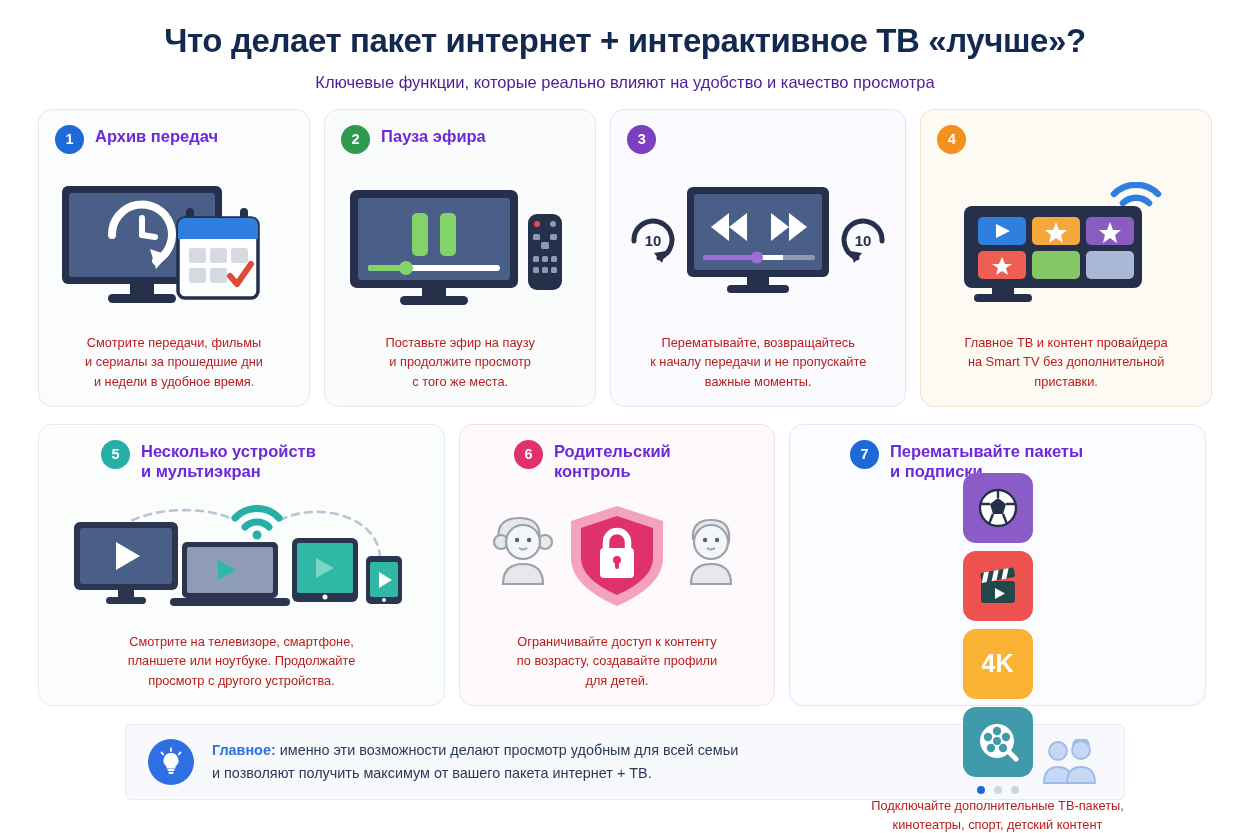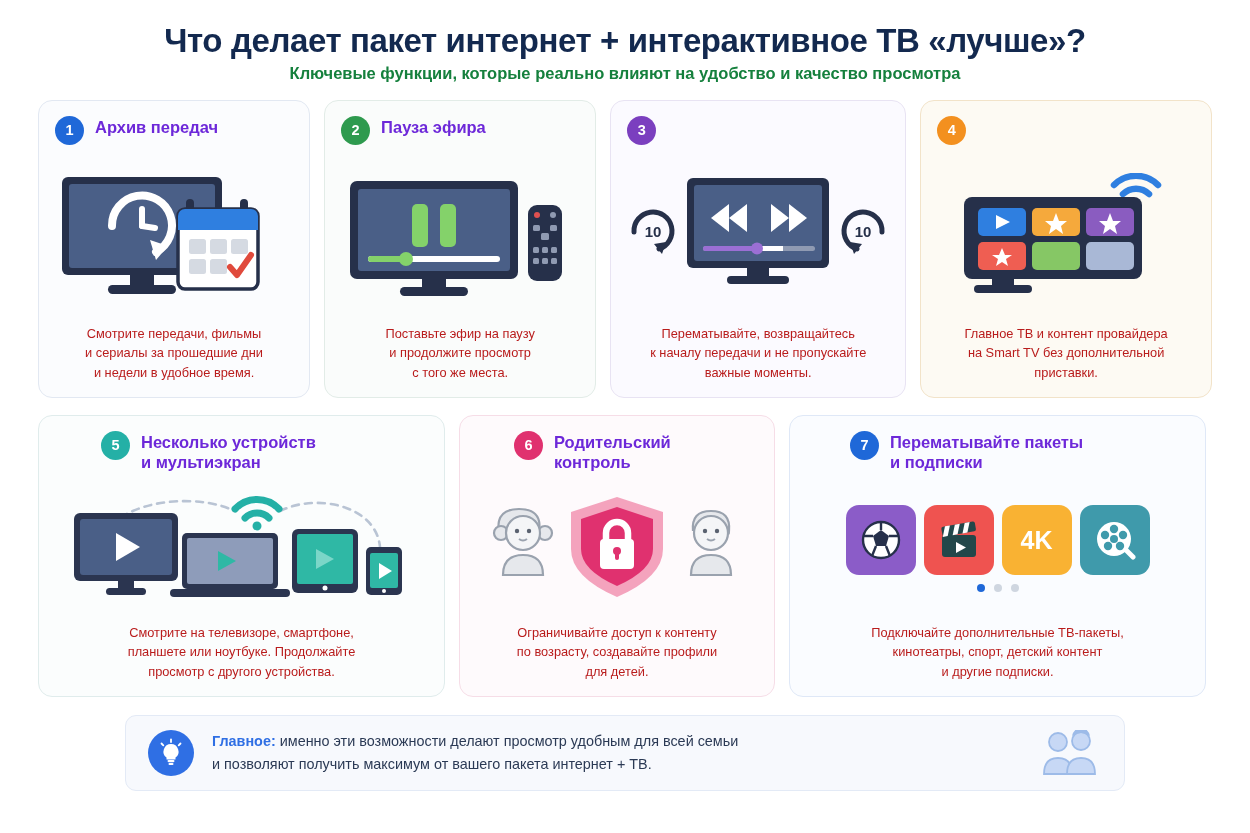--- a/index.html
+++ b/index.html
@@ -12,21 +12,21 @@
   }
   .page { width: 1250px; height: 833px; position: relative; padding: 0 38px; }
 
   
   .header { text-align: center; padding-top: 22px; }
   .title {
     font-size: 33px; font-weight: bold; letter-spacing: -0.4px;
     color: #13294f; line-height: 1.15;
   }
   .subtitle {
-    margin-top: 4px; font-size: 16.5px; color: #15803d; font-weight: bold;
+    margin-top: 13px; font-size: 16.5px; color: #4c1d95; font-weight: normal;
   }
 
   
   .row { display: flex; gap: 14px; margin-top: 17px; }
   .card {
     background: #fbfcfe;
     border: 1px solid #e3e8f0;
     border-radius: 14px;
     padding: 14px 16px 13px;
     display: flex; flex-direction: column;
@@ -65,35 +65,35 @@
     padding: 4px 0 2px;
   }
   .desc {
     text-align: center; font-size: 12.8px; line-height: 1.52;
     color: #b91c1c; white-space: pre-line; padding-bottom: 2px;
   }
 
   
   .footer {
     margin: 18px auto 0; width: 1000px; height: 76px;
-    background: #f7f9fd; border: 1px solid #e3eaf6; border-radius: 11px;
+    background: #f7f9fd; border: 1px solid #e3eaf6; border-radius: 6px;
     display: flex; align-items: center; gap: 18px; padding: 0 22px;
   }
   .bulb-circle {
     flex: 0 0 auto; width: 46px; height: 46px; border-radius: 50%;
     background: #2f6fe4; display: flex; align-items: center; justify-content: center;
   }
   .footer-text { flex: 1 1 auto; font-size: 14.4px; line-height: 1.62; color: #2b3a55; }
   .footer-strong { color: #2f6fe4; font-weight: bold; }
   .footer-people { flex: 0 0 auto; width: 66px; height: 46px; }
 
   .dots { display: flex; gap: 9px; justify-content: center; margin-top: 9px; }
   .dot { width: 8px; height: 8px; border-radius: 50%; background: #cfd6e0; }
   .dot.on { background: #1f68d8; }
-  .tiles { display: flex; gap: 8px; justify-content: center; }
+  .tiles { display: flex; gap: 8px; justify-content: center; flex-direction: column; }
   .tile {
     width: 70px; height: 70px; border-radius: 13px;
     display: flex; align-items: center; justify-content: center;
     color: #fff; font-size: 25px; font-weight: bold;
   }
 </style>
 </head>
 <body>
 
 <div class="page">

